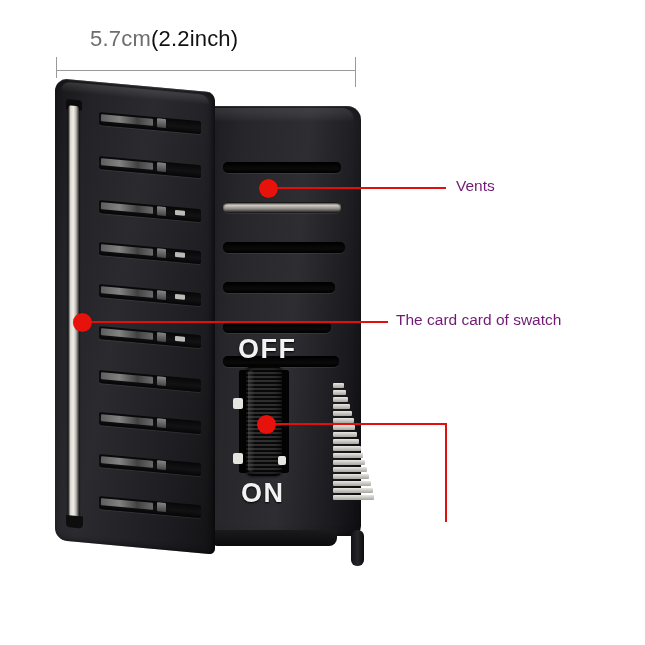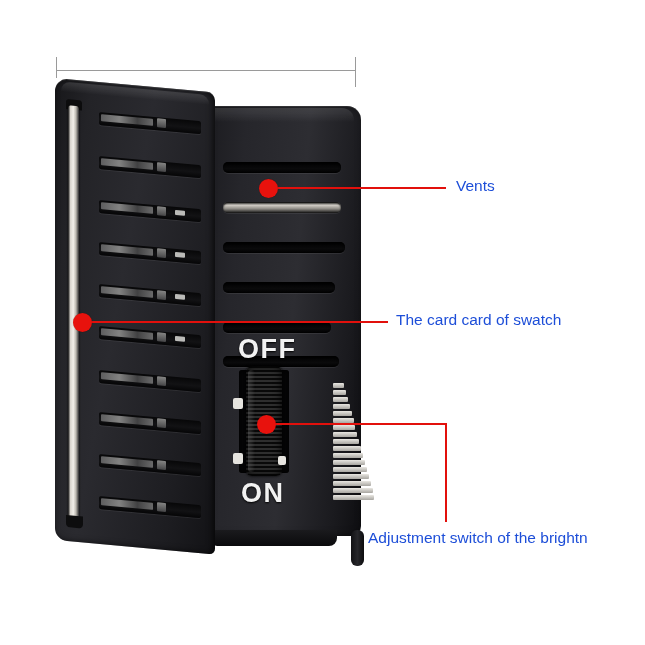--- a/index.html
+++ b/index.html
@@ -137,29 +137,32 @@
 
   
   .leader{position:absolute;background:#e2100c;}
   .leader.h{height:2px;}
   .leader.v{width:2px;}
   .dot{
     position:absolute;width:19px;height:19px;border-radius:50%;background:#e8120d;
     box-shadow:0 0 1px rgba(0,0,0,.4);
   }
   .anno{
-    position:absolute;color:#1d4ed8;font-size:15.5px;white-space:nowrap;
+    position:absolute;color:#701a75;font-size:15.5px;white-space:nowrap;
     font-family:"Liberation Sans", sans-serif;
   }
 </style>
 </head>
 <body>
 
 <div class="stage">
 
+  <div class="dim-label">
+    <span class="cm">5.7cm</span><span>(2.2inch)</span>
+  </div>
   <div class="dim-bar"></div>
   <div class="dim-tick left"></div>
   <div class="dim-tick right"></div>
 
   <div class="device">
 
     <div class="body-face">
       <div class="face-top-hl"></div>
     <div class="vslot" style="top: 56px; width: 118px;"></div>
         <div class="vslot lit" style="top: 96px; width: 118px;"></div>
@@ -255,15 +258,14 @@
   <div class="dot" style="left:259px;top:179px;"></div>
   <div class="anno" style="left:456px;top:177px;">Vents</div>
 
   <div class="leader h" style="left:82px;top:321px;width:306px;"></div>
   <div class="dot" style="left:73px;top:313px;"></div>
   <div class="anno" style="left:396px;top:311px;">The card card of swatch</div>
 
   <div class="leader h" style="left:265px;top:423px;width:182px;"></div>
   <div class="leader v" style="left:445px;top:423px;height:99px;"></div>
   <div class="dot" style="left:257px;top:415px;"></div>
-  <div class="anno" style="left:368px;top:529px;">Adjustment switch of the brightn</div>
 
 </div>
 
 </body></html>

